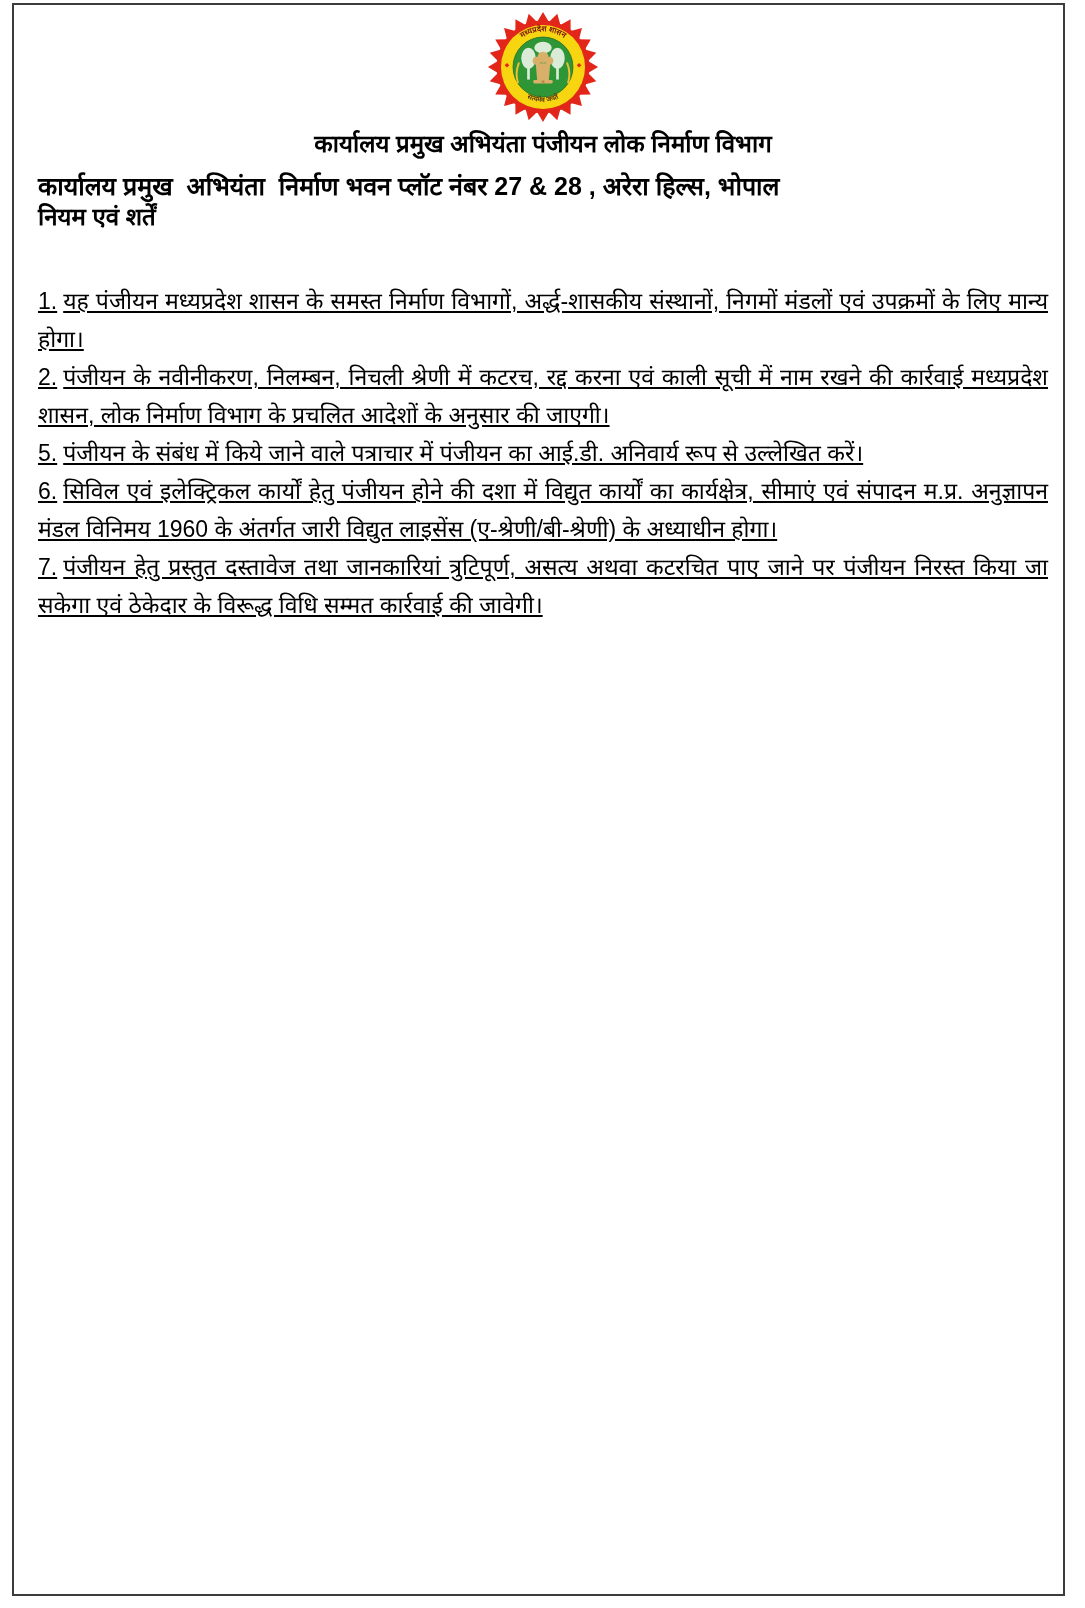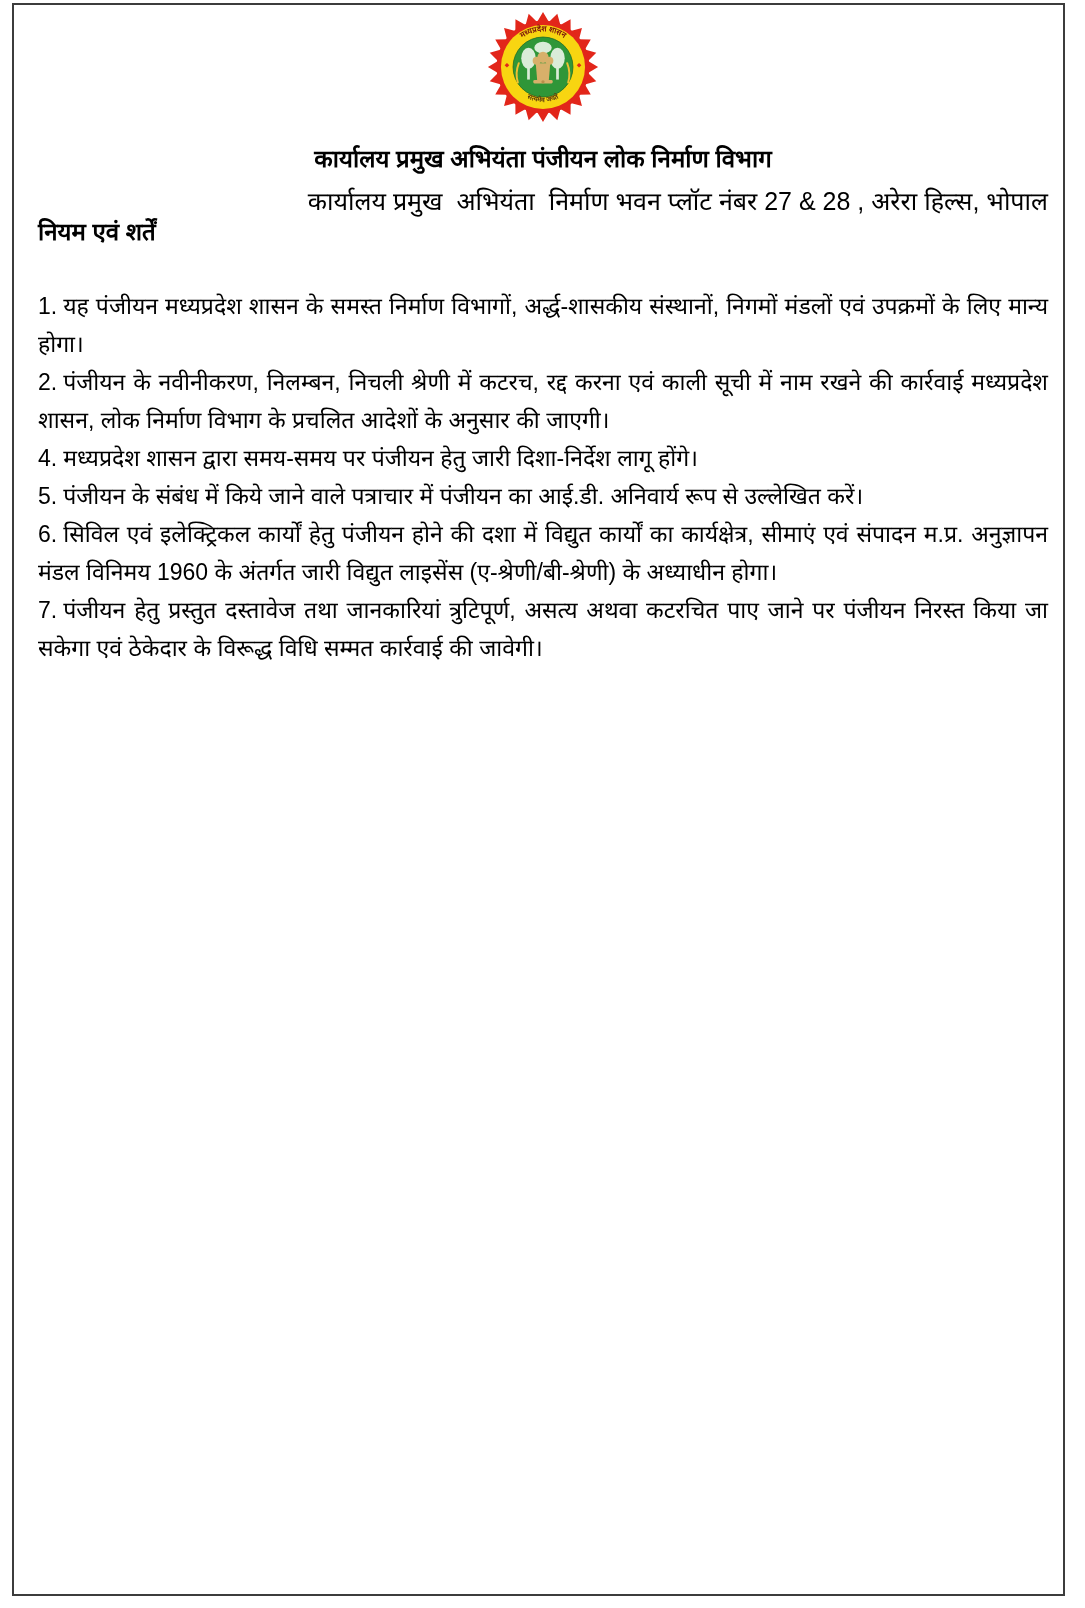--- a/index.html
+++ b/index.html
@@ -20,31 +20,31 @@
   }
   .content {
     position:absolute; left:38px; top:3px; width:1010px;
   }
   .emblem-wrap { text-align:center; margin:0; padding-top:6px; height:118px; }
   .hdr1, .hdr2 {
     text-align:center; font-weight:bold;
     font-size:24px; line-height:30px;
     margin:0;
   }
-  .hdr1 { margin-top:17px; }
+  .hdr1 { margin-top:2px; }
   .hdr3 {
-    text-align:right; font-weight:normal;
+    text-align:left; font-weight:bold;
     font-size:25px; line-height:31px;
     margin-top:12px;
     white-space:pre-wrap;
   }
   .section-heading {
     font-weight:bold; font-size:24px; line-height:30px;
   }
-  .terms { margin-top:40px; }
+  .terms { margin-top:50px;text-decoration:underline; }
   .term {
     font-size:23px; line-height:38px;
     text-align:justify;
     margin:0 0 0 0;
   }
   .term .num { padding-right:6px; }
 </style>
 </head>
 <body>
 
@@ -102,20 +102,19 @@
     </div>
 
     <div class="hdr1">कार्यालय प्रमुख अभियंता पंजीयन लोक निर्माण विभाग</div>
     <div class="hdr3">कार्यालय प्रमुख  अभियंता  निर्माण भवन प्लॉट नंबर 27 &amp; 28 , अरेरा हिल्स, भोपाल</div>
 
     <div class="section-heading">नियम एवं शर्तें</div>
 
     <div class="terms">
       <p class="term"><span class="num">1.</span><span>यह पंजीयन मध्यप्रदेश शासन के समस्त निर्माण विभागों, अर्द्ध-शासकीय संस्थानों, निगमों मंडलों एवं उपक्रमों के लिए मान्य होगा।</span></p>
       <p class="term"><span class="num">2.</span><span>पंजीयन के नवीनीकरण, निलम्बन, निचली श्रेणी में कटरच, रद्द करना एवं काली सूची में नाम रखने की कार्रवाई मध्यप्रदेश शासन, लोक निर्माण विभाग के प्रचलित आदेशों के अनुसार की जाएगी।</span></p>
-      <p class="term"><span class="num">4.</span><span>मध्यप्रदेश शासन द्वारा समय-समय पर पंजीयन हेतु जारी दिशा-निर्देश लागू होंगे।</span></p>
       <p class="term"><span class="num">5.</span><span>पंजीयन के संबंध में किये जाने वाले पत्राचार में पंजीयन का आई.डी. अनिवार्य रूप से उल्लेखित करें।</span></p>
       <p class="term"><span class="num">6.</span><span>सिविल एवं इलेक्ट्रिकल कार्यों हेतु पंजीयन होने की दशा में विद्युत कार्यों का कार्यक्षेत्र, सीमाएं एवं संपादन म.प्र. अनुज्ञापन मंडल विनिमय 1960 के अंतर्गत जारी विद्युत लाइसेंस (ए-श्रेणी/बी-श्रेणी) के अध्याधीन होगा।</span></p>
       <p class="term"><span class="num">7.</span><span>पंजीयन हेतु प्रस्तुत दस्तावेज तथा जानकारियां त्रुटिपूर्ण, असत्य अथवा कटरचित पाए जाने पर पंजीयन निरस्त किया जा सकेगा एवं ठेकेदार के विरूद्ध विधि सम्मत कार्रवाई की जावेगी।</span></p>
     </div>
 
   </div>
 </div>
 
 </body></html>

